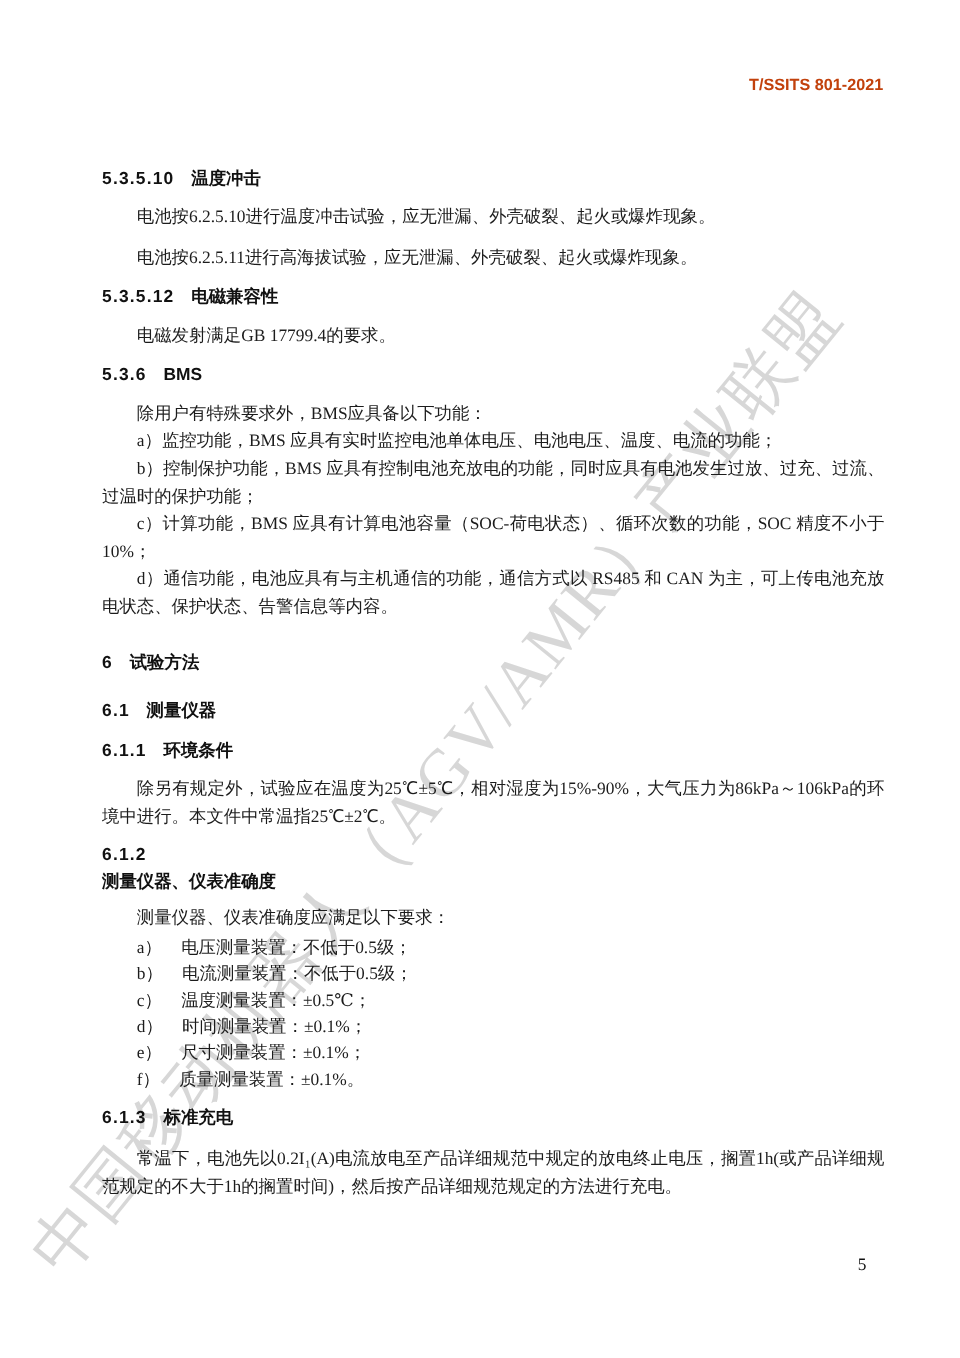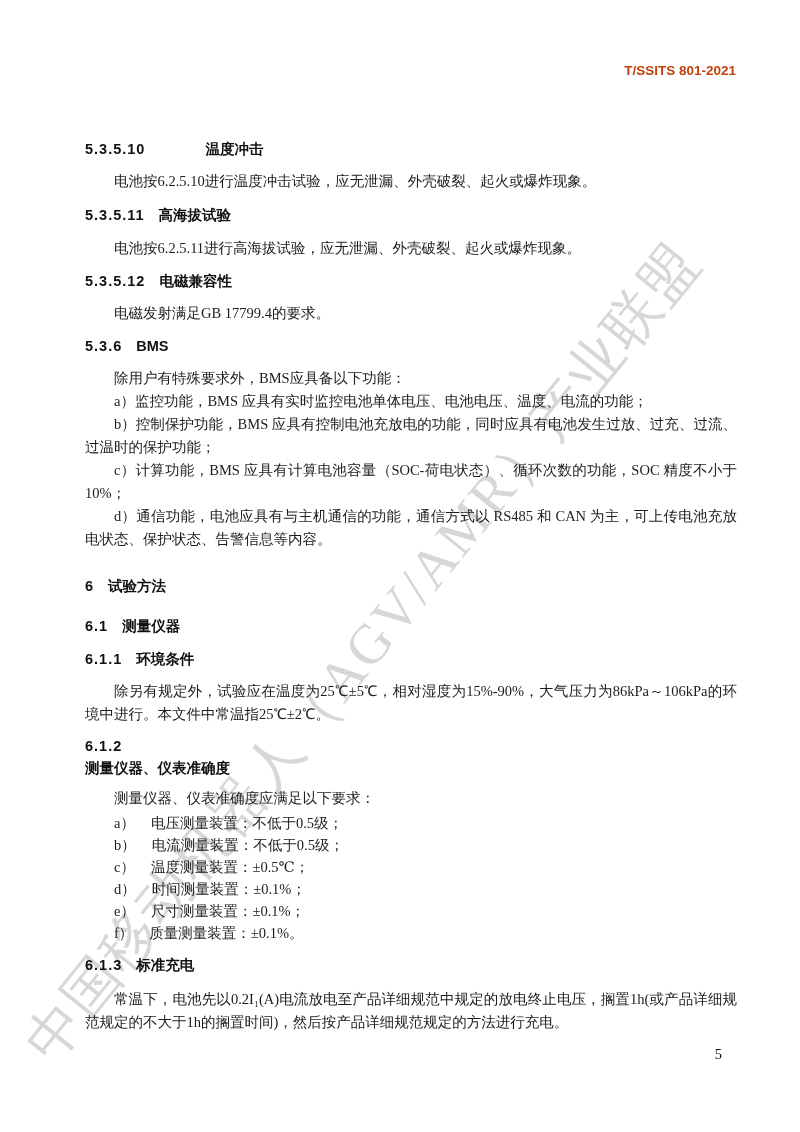--- a/index.html
+++ b/index.html
@@ -67,45 +67,41 @@
   }
   .li-label{margin-right:16px;}
   .page-num{
     position:absolute;
     right:78px;top:1046px;
     font-size:14.5px;
     color:#111;
     z-index:1;
   }
   
-  .mt8{margin-top:8px;gap:46px;}  .mt10{margin-top:10px;} .mt11{margin-top:11px;}
+  .mt8{margin-top:8px;}  .mt10{margin-top:10px;} .mt11{margin-top:11px;}
   .mt2{margin-top:2px;}  .mt24{margin-top:24px;} .mt18{margin-top:18px;}
   .mt9{margin-top:9px;flex-direction:column;}  .mt12{margin-top:12px;}
 </style>
 </head>
 <body>
 
 <div class="page">
 
   <div class="watermark">中国移动机器人（AGV/AMR）产业联盟</div>
 
   <div class="doc-code">T/SSITS 801-2021</div>
 
   <div class="content">
 
     <h3 class="h3 mt8">
       <span class="h-num">5.3.5.10</span>
       <span>温度冲击</span>
     </h3>
     <p class="para mt10">电池按6.2.5.10进行温度冲击试验，应无泄漏、外壳破裂、起火或爆炸现象。</p>
 
-    <h3 class="h3 mt11">
-      <span class="h-num">5.3.5.11</span>
-      <span>高海拔试验</span>
-    </h3>
     <p class="para mt11">电池按6.2.5.11进行高海拔试验，应无泄漏、外壳破裂、起火或爆炸现象。</p>
 
     <h3 class="h3 mt10">
       <span class="h-num">5.3.5.12</span>
       <span>电磁兼容性</span>
     </h3>
     <p class="para mt10">电磁发射满足GB 17799.4的要求。</p>
 
     <h3 class="h3 mt10">
       <span class="h-num">5.3.6</span>

